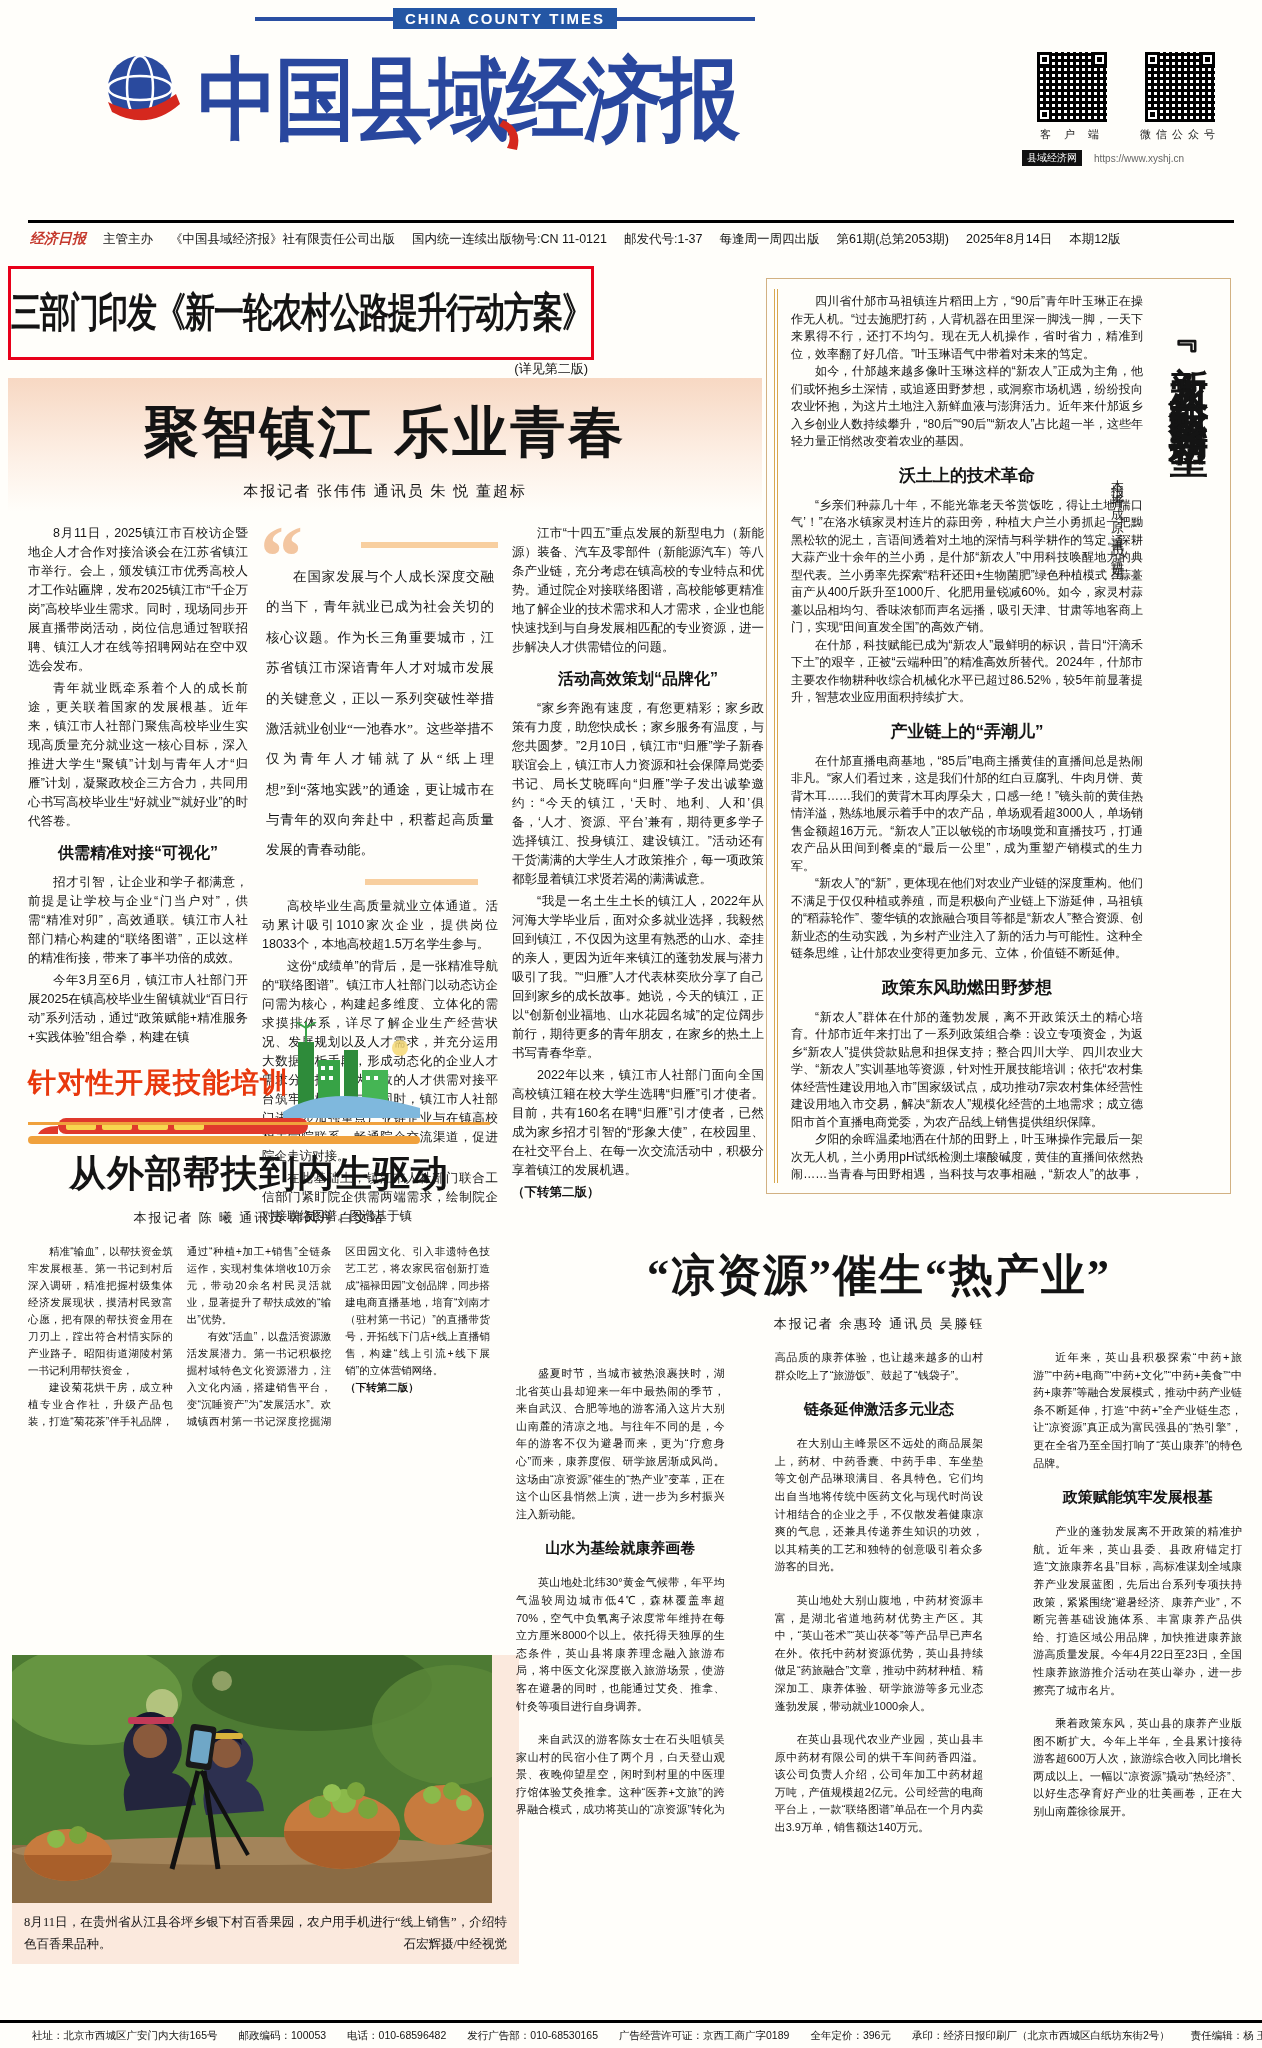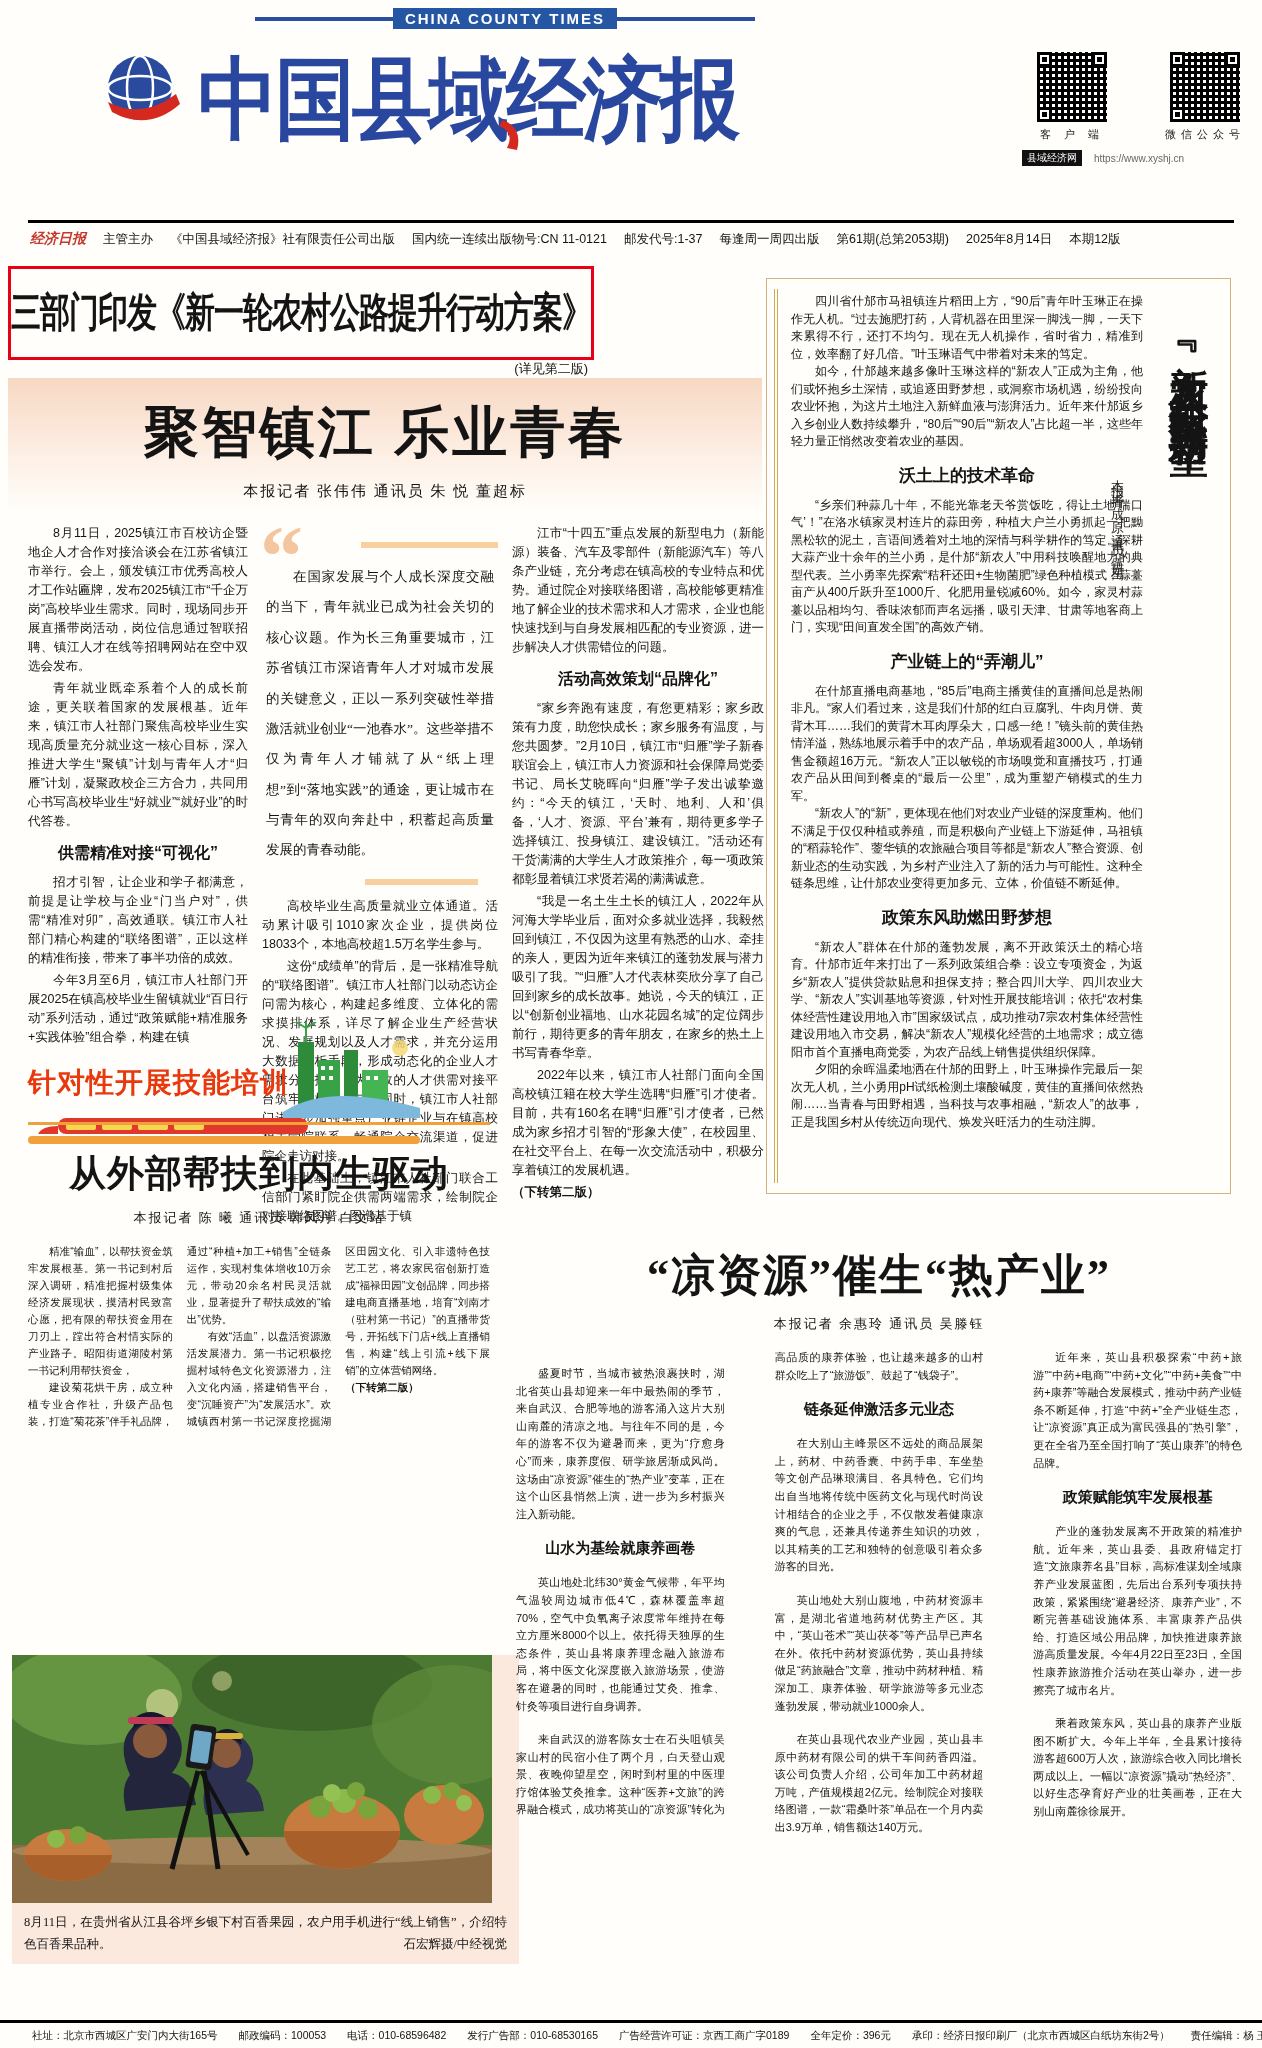--- a/index.html
+++ b/index.html
@@ -10,21 +10,21 @@
   .top-banner .bline{flex:1;height:4px;background:#2a4fa2}
   .top-banner .bbox{background:#2456a4;color:#fff;font-weight:bold;font-size:15px;
         letter-spacing:2px;padding:2px 12px;white-space:nowrap}
   
   .logo{position:absolute;left:100px;top:50px;width:86px;height:86px}
   .mast-title{position:absolute;left:198px;top:40px;width:575px;font-family:"Liberation Serif",serif;
         font-weight:bold;font-size:80px;color:#29479e;letter-spacing:-3px;white-space:nowrap;
         transform:scaleY(1.12);transform-origin:top left}
   .red-swoosh{position:absolute;left:497px;top:118px;width:40px;height:34px}
   .qr-area{position:absolute;left:1022px;top:52px;width:238px}
-  .qr-row{display:flex;gap:33px}
+  .qr-row{display:flex;gap:8px}
   .qr-cell{width:100px;text-align:center}
   .qr{width:70px;height:70px;margin:0 auto;position:relative;background:
       repeating-linear-gradient(0deg,#000 0 3px,rgba(255,255,255,0) 3px 6px),
       repeating-linear-gradient(90deg,#000 0 3px,#fff 3px 6px)}
   .qr .fp{position:absolute;width:15px;height:15px;border:3px solid #000;background:#fff;box-sizing:border-box}
   .qr .fp::after{content:"";position:absolute;left:2px;top:2px;width:5px;height:5px;background:#000}
   .qr .tl{left:0;top:0}.qr .tr{right:0;top:0}.qr .bl{left:0;bottom:0}
   .qr-label{margin-top:5px;font-size:11px;letter-spacing:5px;color:#222}
   .site-line{margin-top:8px;display:flex;align-items:center;gap:12px;font-size:11px}
   .site-name{background:#111;color:#fff;padding:1px 5px;font-size:10px}
@@ -218,20 +218,21 @@
     </div>
   </div>
 
   <div class="nbox">
     <div class="goldbar"></div>
     <div class="nbox-text">
       <p>四川省什邡市马祖镇连片稻田上方，“90后”青年叶玉琳正在操作无人机。“过去施肥打药，人背机器在田里深一脚浅一脚，一天下来累得不行，还打不均匀。现在无人机操作，省时省力，精准到位，效率翻了好几倍。”叶玉琳语气中带着对未来的笃定。</p>
       <p>如今，什邡越来越多像叶玉琳这样的“新农人”正成为主角，他们或怀抱乡土深情，或追逐田野梦想，或洞察市场机遇，纷纷投向农业怀抱，为这片土地注入新鲜血液与澎湃活力。近年来什邡返乡入乡创业人数持续攀升，“80后”“90后”“新农人”占比超一半，这些年轻力量正悄然改变着农业的基因。</p>
       <div class="subhead">沃土上的技术革命</div>
       <p>“乡亲们种蒜几十年，不能光靠老天爷赏饭吃，得让土地‘喘口气’！”在洛水镇家灵村连片的蒜田旁，种植大户兰小勇抓起一把黝黑松软的泥土，言语间透着对土地的深情与科学耕作的笃定。深耕大蒜产业十余年的兰小勇，是什邡“新农人”中用科技唤醒地力的典型代表。兰小勇率先探索“秸秆还田+生物菌肥”绿色种植模式，蒜薹亩产从400斤跃升至1000斤、化肥用量锐减60%。如今，家灵村蒜薹以品相均匀、香味浓郁而声名远播，吸引天津、甘肃等地客商上门，实现“田间直发全国”的高效产销。</p>
+      <p>在什邡，科技赋能已成为“新农人”最鲜明的标识，昔日“汗滴禾下土”的艰辛，正被“云端种田”的精准高效所替代。2024年，什邡市主要农作物耕种收综合机械化水平已超过86.52%，较5年前显著提升，智慧农业应用面积持续扩大。</p>
       <div class="subhead">产业链上的“弄潮儿”</div>
       <p>在什邡直播电商基地，“85后”电商主播黄佳的直播间总是热闹非凡。“家人们看过来，这是我们什邡的红白豆腐乳、牛肉月饼、黄背木耳……我们的黄背木耳肉厚朵大，口感一绝！”镜头前的黄佳热情洋溢，熟练地展示着手中的农产品，单场观看超3000人，单场销售金额超16万元。“新农人”正以敏锐的市场嗅觉和直播技巧，打通农产品从田间到餐桌的“最后一公里”，成为重塑产销模式的生力军。</p>
       <p>“新农人”的“新”，更体现在他们对农业产业链的深度重构。他们不满足于仅仅种植或养殖，而是积极向产业链上下游延伸，马祖镇的“稻蒜轮作”、蓥华镇的农旅融合项目等都是“新农人”整合资源、创新业态的生动实践，为乡村产业注入了新的活力与可能性。这种全链条思维，让什邡农业变得更加多元、立体，价值链不断延伸。</p>
       <div class="subhead">政策东风助燃田野梦想</div>
       <p>“新农人”群体在什邡的蓬勃发展，离不开政策沃土的精心培育。什邡市近年来打出了一系列政策组合拳：设立专项资金，为返乡“新农人”提供贷款贴息和担保支持；整合四川大学、四川农业大学、“新农人”实训基地等资源，针对性开展技能培训；依托“农村集体经营性建设用地入市”国家级试点，成功推动7宗农村集体经营性建设用地入市交易，解决“新农人”规模化经营的土地需求；成立德阳市首个直播电商党委，为农产品线上销售提供组织保障。</p>
       <p>夕阳的余晖温柔地洒在什邡的田野上，叶玉琳操作完最后一架次无人机，兰小勇用pH试纸检测土壤酸碱度，黄佳的直播间依然热闹……当青春与田野相遇，当科技与农事相融，“新农人”的故事，正是我国乡村从传统迈向现代、焕发兴旺活力的生动注脚。</p>
     </div>
     <div class="nbox-vbyline">本报记者  成  原  通讯员  伍茹星</div>
     <div class="nbox-vtitle">『新农人』耕耘田野新希望</div>
   </div>
@@ -300,21 +301,21 @@
     <h2>“凉资源”催生“热产业”</h2>
     <div class="t-byline">本报记者  余惠玲  通讯员  吴滕钰</div>
     <div class="third-body">
       <p>盛夏时节，当城市被热浪裹挟时，湖北省英山县却迎来一年中最热闹的季节，来自武汉、合肥等地的游客涌入这片大别山南麓的清凉之地。与往年不同的是，今年的游客不仅为避暑而来，更为“疗愈身心”而来，康养度假、研学旅居渐成风尚。这场由“凉资源”催生的“热产业”变革，正在这个山区县悄然上演，进一步为乡村振兴注入新动能。</p>
       <div class="subhead">山水为基绘就康养画卷</div>
       <p>英山地处北纬30°黄金气候带，年平均气温较周边城市低4℃，森林覆盖率超70%，空气中负氧离子浓度常年维持在每立方厘米8000个以上。依托得天独厚的生态条件，英山县将康养理念融入旅游布局，将中医文化深度嵌入旅游场景，使游客在避暑的同时，也能通过艾灸、推拿、针灸等项目进行自身调养。</p>
       <p>来自武汉的游客陈女士在石头咀镇吴家山村的民宿小住了两个月，白天登山观景、夜晚仰望星空，闲时到村里的中医理疗馆体验艾灸推拿。这种“医养+文旅”的跨界融合模式，成功将英山的“凉资源”转化为高品质的康养体验，也让越来越多的山村群众吃上了“旅游饭”、鼓起了“钱袋子”。</p>
       <div class="subhead">链条延伸激活多元业态</div>
       <p>在大别山主峰景区不远处的商品展架上，药材、中药香囊、中药手串、车坐垫等文创产品琳琅满目、各具特色。它们均出自当地将传统中医药文化与现代时尚设计相结合的企业之手，不仅散发着健康凉爽的气息，还兼具传递养生知识的功效，以其精美的工艺和独特的创意吸引着众多游客的目光。</p>
       <p>英山地处大别山腹地，中药材资源丰富，是湖北省道地药材优势主产区。其中，“英山苍术”“英山茯苓”等产品早已声名在外。依托中药材资源优势，英山县持续做足“药旅融合”文章，推动中药材种植、精深加工、康养体验、研学旅游等多元业态蓬勃发展，带动就业1000余人。</p>
-      <p>在英山县现代农业产业园，英山县丰原中药材有限公司的烘干车间药香四溢。该公司负责人介绍，公司年加工中药材超万吨，产值规模超2亿元。绘制院企对接联络图谱，一款“霜桑叶茶”单品在一个月内卖出3.9万单，销售额达140万元。</p>
+      <p>在英山县现代农业产业园，英山县丰原中药材有限公司的烘干车间药香四溢。该公司负责人介绍，公司年加工中药材超万吨，产值规模超2亿元。公司经营的电商平台上，一款“联络图谱”单品在一个月内卖出3.9万单，销售额达140万元。</p>
       <p>近年来，英山县积极探索“中药+旅游”“中药+电商”“中药+文化”“中药+美食”“中药+康养”等融合发展模式，推动中药产业链条不断延伸，打造“中药+”全产业链生态，让“凉资源”真正成为富民强县的“热引擎”，更在全省乃至全国打响了“英山康养”的特色品牌。</p>
       <div class="subhead">政策赋能筑牢发展根基</div>
       <p>产业的蓬勃发展离不开政策的精准护航。近年来，英山县委、县政府锚定打造“文旅康养名县”目标，高标准谋划全域康养产业发展蓝图，先后出台系列专项扶持政策，紧紧围绕“避暑经济、康养产业”，不断完善基础设施体系、丰富康养产品供给、打造区域公用品牌，加快推进康养旅游高质量发展。今年4月22日至23日，全国性康养旅游推介活动在英山举办，进一步擦亮了城市名片。</p>
       <p>乘着政策东风，英山县的康养产业版图不断扩大。今年上半年，全县累计接待游客超600万人次，旅游综合收入同比增长两成以上。一幅以“凉资源”撬动“热经济”、以好生态孕育好产业的壮美画卷，正在大别山南麓徐徐展开。</p>
     </div>
   </div>
 
   <div class="footer-rule"></div>
   <div class="footer-text">社址：北京市西城区广安门内大街165号　　邮政编码：100053　　电话：010-68596482　　发行广告部：010-68530165　　广告经营许可证：京西工商广字0189　　全年定价：396元　　承印：经济日报印刷厂（北京市西城区白纸坊东街2号）　　责任编辑：杨  玉</div>
 

